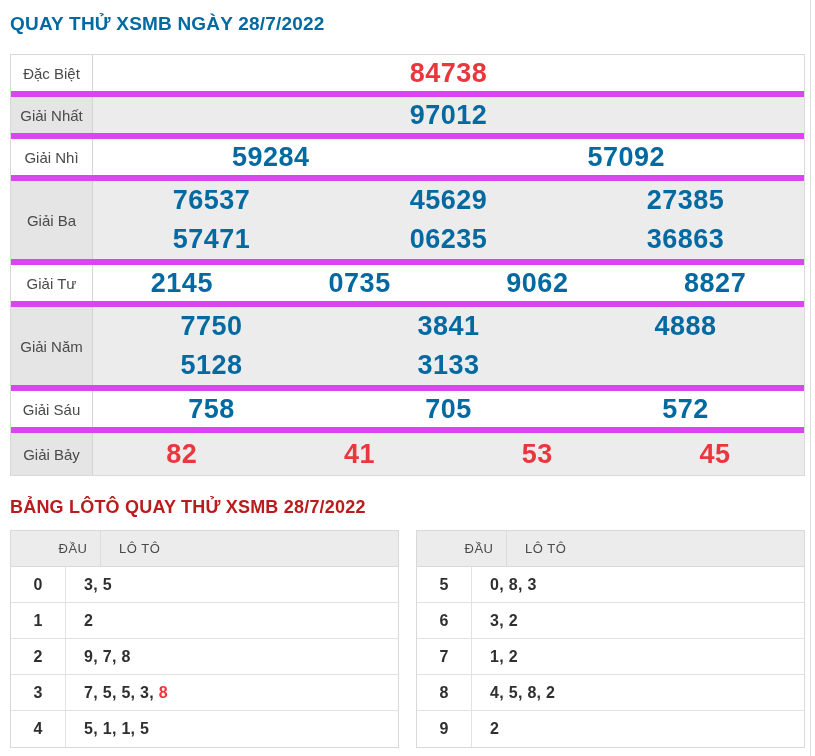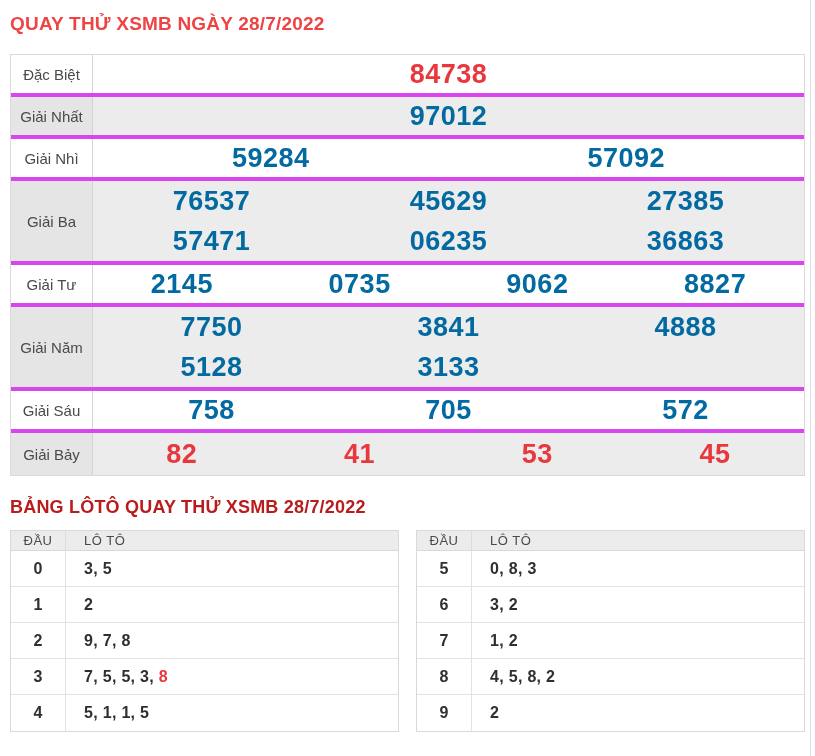--- a/index.html
+++ b/index.html
@@ -13,33 +13,33 @@
   .page-edge {
     position: absolute; top: 0; right: 4px; width: 1px; height: 756px;
     background: #ddd;
   }
   .wrap { padding: 0 10px; }
 
   .main-title {
     margin-top: 13px;
     font-size: 19px;
     font-weight: bold;
-    color: #ef4444;
+    color: #0369a1;
     letter-spacing: 0.2px;
   }
 
   
   .results-table {
     margin-top: 19px;
     border: 1px solid #d9d9d9;
   }
   .r-row {
     display: flex;
     min-height: 42px;
-    border-bottom: 4px solid #d946ef;
+    border-bottom: 6px solid #d946ef;
     background: #fff;
   }
   .r-row:last-child { border-bottom: none; }
   .r-row.tall { min-height: 84px; }
   .r-row.striped { background: #ececec; }
   .r-row.striped .r-label { background: #e5e5e5; }
   .r-label {
     flex: 0 0 82px;
     border-right: 1px solid #d4d4d4;
     display: flex; align-items: center; justify-content: center;
@@ -76,27 +76,28 @@
     gap: 17px;
     margin-top: 12px;
   }
   .loto-table {
     flex: 1;
     border: 1px solid #d9d9d9;
     background: #fff;
   }
   .l-header {
     display: flex;
-    height: 20px;
+    height: 36px;
     background: #ececec;
     border-bottom: 1px solid #d9d9d9;
     align-items: center;
     font-size: 13px;
     color: #4a4a4a;
     letter-spacing: 0.5px;
+    padding-left: 35px;
   }
   .l-h-dau {
     flex: 0 0 55px;
     text-align: center;
     align-self: stretch;
     display: flex; align-items: center; justify-content: center;
     border-right: 1px solid #dcdcdc;
   }
   .l-h-loto { padding-left: 18px; }
   .l-row {

